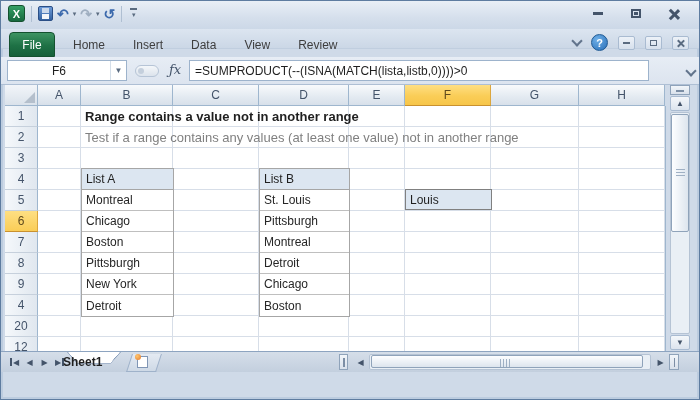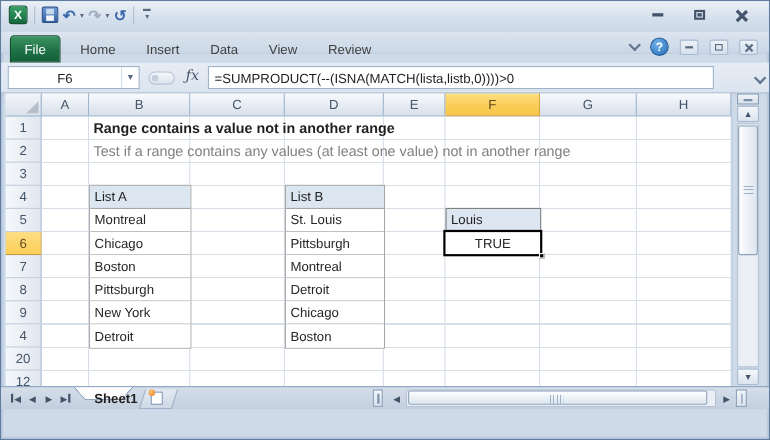--- a/index.html
+++ b/index.html
@@ -140,21 +140,21 @@
   
   .tabbar{ position:absolute; left:0; top:350px; width:100%; height:21px;
     background:linear-gradient(#D5DEE9,#C3CfdE); border-top:1px solid #8DA4C0; }
   .nav{ position:absolute; top:2px; width:15px; height:16px; font-size:8px; color:#44546A;
     display:flex; align-items:center; justify-content:center; }
   .nav.first::before{ content:""; width:2px; height:8px; background:#44546A; margin-right:1px; }
   .nav.last::after{ content:""; width:2px; height:8px; background:#44546A; margin-left:1px; }
   .sheettab{ position:absolute; left:62px; top:0px; width:62px; height:20px; }
   .sheettab .shape{ position:absolute; left:4px; right:4px; top:0; bottom:0; background:#fff;
     border:1px solid #8096B5; border-top:none; transform:perspective(12px) rotateX(-22deg); transform-origin:top; }
-  .sheettab .lbl{ position:absolute; width:100%; text-align:right; top:3px; font-size:12px; font-weight:bold; color:#1F1F1F; }
+  .sheettab .lbl{ position:absolute; width:100%; text-align:left; top:3px; font-size:12px; font-weight:bold; color:#1F1F1F; }
   .instab{ position:absolute; left:128px; top:2px; width:30px; height:18px;
     background:linear-gradient(#E4EAF2,#CED9E6); border:1px solid #9FB2CA; border-top:none;
     transform:skewX(-18deg); }
   .ins-ic{ position:absolute; left:136px; top:4px; width:11px; height:12px; background:#fff; border:1px solid #8096B5; }
   .ins-ic::before{ content:""; position:absolute; left:-3px; top:-3px; width:6px; height:6px; border-radius:50%;
     background:radial-gradient(circle at 35% 35%,#FFC76E,#E2772B); }
   .tab-split{ position:absolute; left:338px; top:2px; width:9px; height:16px; border:1px solid #8FA3BA;
     background:linear-gradient(#F2F6FA,#D9E1EB); }
   .tab-split::before{ content:""; position:absolute; left:3px; top:3px; width:1.5px; height:9px; background:#7C8EA5; }
   .h-left{ left:352px; } .h-right{ left:652px; }
@@ -333,24 +333,20 @@
       <div class="lhead">List B</div>
       <div class="lcell">St. Louis</div>
       <div class="lcell">Pittsburgh</div>
       <div class="lcell">Montreal</div>
       <div class="lcell">Detroit</div>
       <div class="lcell">Chicago</div>
       <div class="lcell">Boston</div>
     </div>
 
     <div class="result-head">Louis</div>
-    <div class="true-cell">
-      <span>TRUE</span>
-      <div class="fill-handle"></div>
-    </div>
   </div>
 
   <div class="vscroll">
     <div class="vs-split"></div>
     <div class="vs-btn vs-up">▲</div>
     <div class="vs-track">
       <div class="vs-thumb"></div>
     </div>
     <div class="vs-btn vs-down">▼</div>
   </div>

